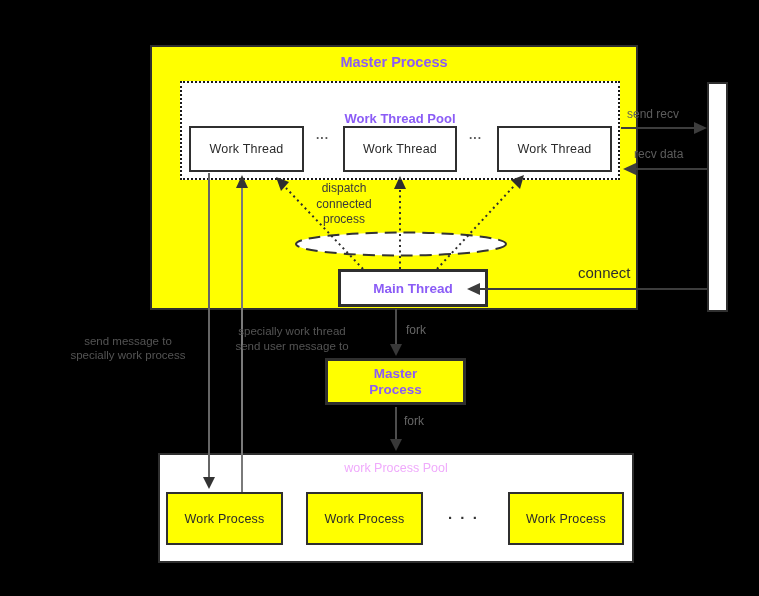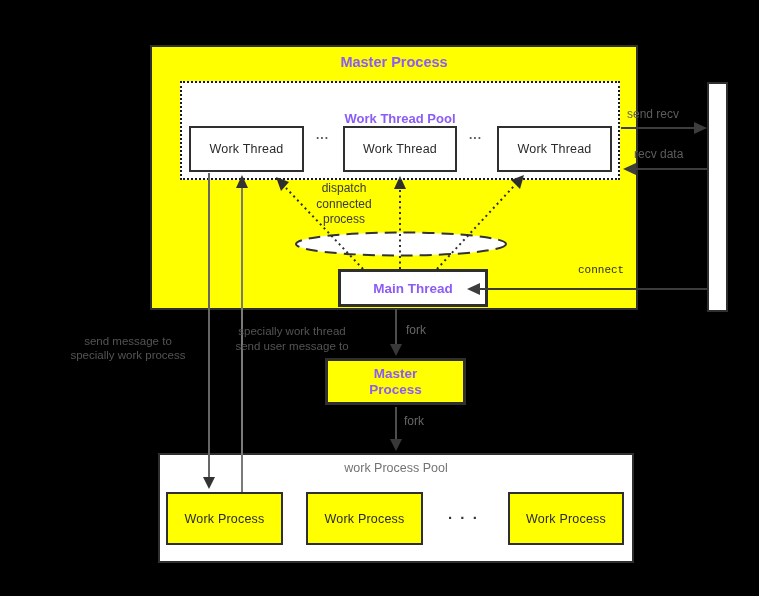--- a/index.html
+++ b/index.html
@@ -12,21 +12,21 @@
     position:absolute;box-sizing:border-box;
     border:2px solid #2f2f2f;
     display:flex;align-items:center;justify-content:center;
     text-align:center;
   }
   .yellow{background:#ffff00;}
   .whitebg{background:#ffffff;}
   .boldtxt{font-weight:bold;color:#8b5cf6;}
   .celltxt{font-size:12.5px;color:#2b2b2b;letter-spacing:0.2px;}
   .graylabel{position:absolute;color:#5c5c5c;font-size:12px;box-sizing:border-box;}
-  .darklabel{position:absolute;color:#333333;font-size:11px;box-sizing:border-box;font-family:Liberation Mono, monospace;}
+  .darklabel{position:absolute;color:#333333;font-size:15px;box-sizing:border-box;}
   .multiline{line-height:14px;text-align:center;}
   svg{position:absolute;left:0;top:0;pointer-events:none;}
   .dots{position:absolute;color:#555;font-weight:bold;}
 </style>
 </head>
 <body>
 
 <div class="stage">
 
   <div class="box yellow" style="left:150px;top:45px;width:488px;height:265px;align-items:flex-start;"></div>
@@ -52,21 +52,21 @@
   <div class="box whitebg" style="left:338px;top:269px;width:150px;height:38px;border-width:3px;">
     <span class="boldtxt" style="font-size:13.5px;">Main Thread</span>
   </div>
 
   <div class="box yellow" style="left:325px;top:358px;width:141px;height:47px;border-width:3px;flex-direction:column;">
     <span class="boldtxt" style="font-size:13.5px;line-height:16px;">Master</span>
     <span class="boldtxt" style="font-size:13.5px;line-height:16px;">Process</span>
   </div>
 
   <div class="box whitebg" style="left:158px;top:453px;width:476px;height:110px;align-items:flex-start;"></div>
-  <div class="abs" style="left:158px;top:461px;width:476px;text-align:center;font-size:12.5px;color:#737373;">work Process Pool</div>
+  <div class="abs" style="left:158px;top:461px;width:476px;text-align:center;font-size:12.5px;color:#f0abfc;">work Process Pool</div>
 
   <div class="box yellow celltxt" style="left:166px;top:492px;width:117px;height:53px;">
     <span>Work Process</span>
   </div>
   <div class="box yellow celltxt" style="left:306px;top:492px;width:117px;height:53px;">
     <span>Work Process</span>
   </div>
   <div class="dots" style="left:448px;top:505px;font-size:15px;letter-spacing:2px;color:#333;">. . .</div>
   <div class="box yellow celltxt" style="left:508px;top:492px;width:116px;height:53px;">
     <span>Work Process</span>

